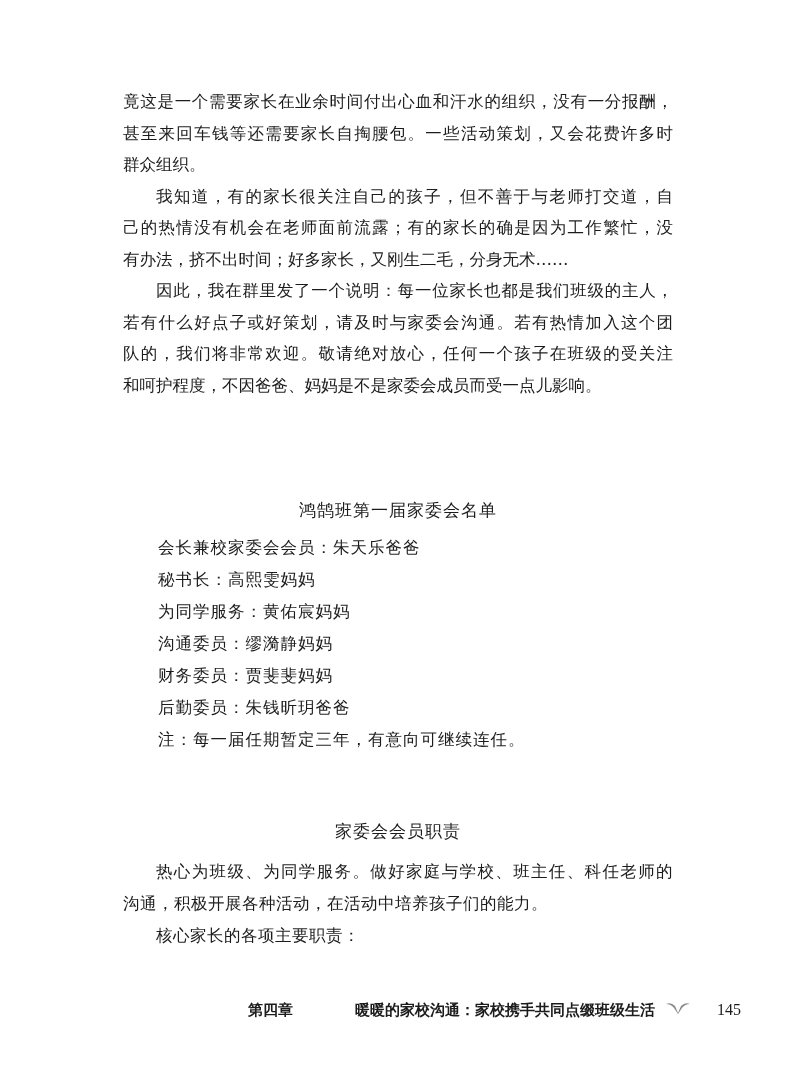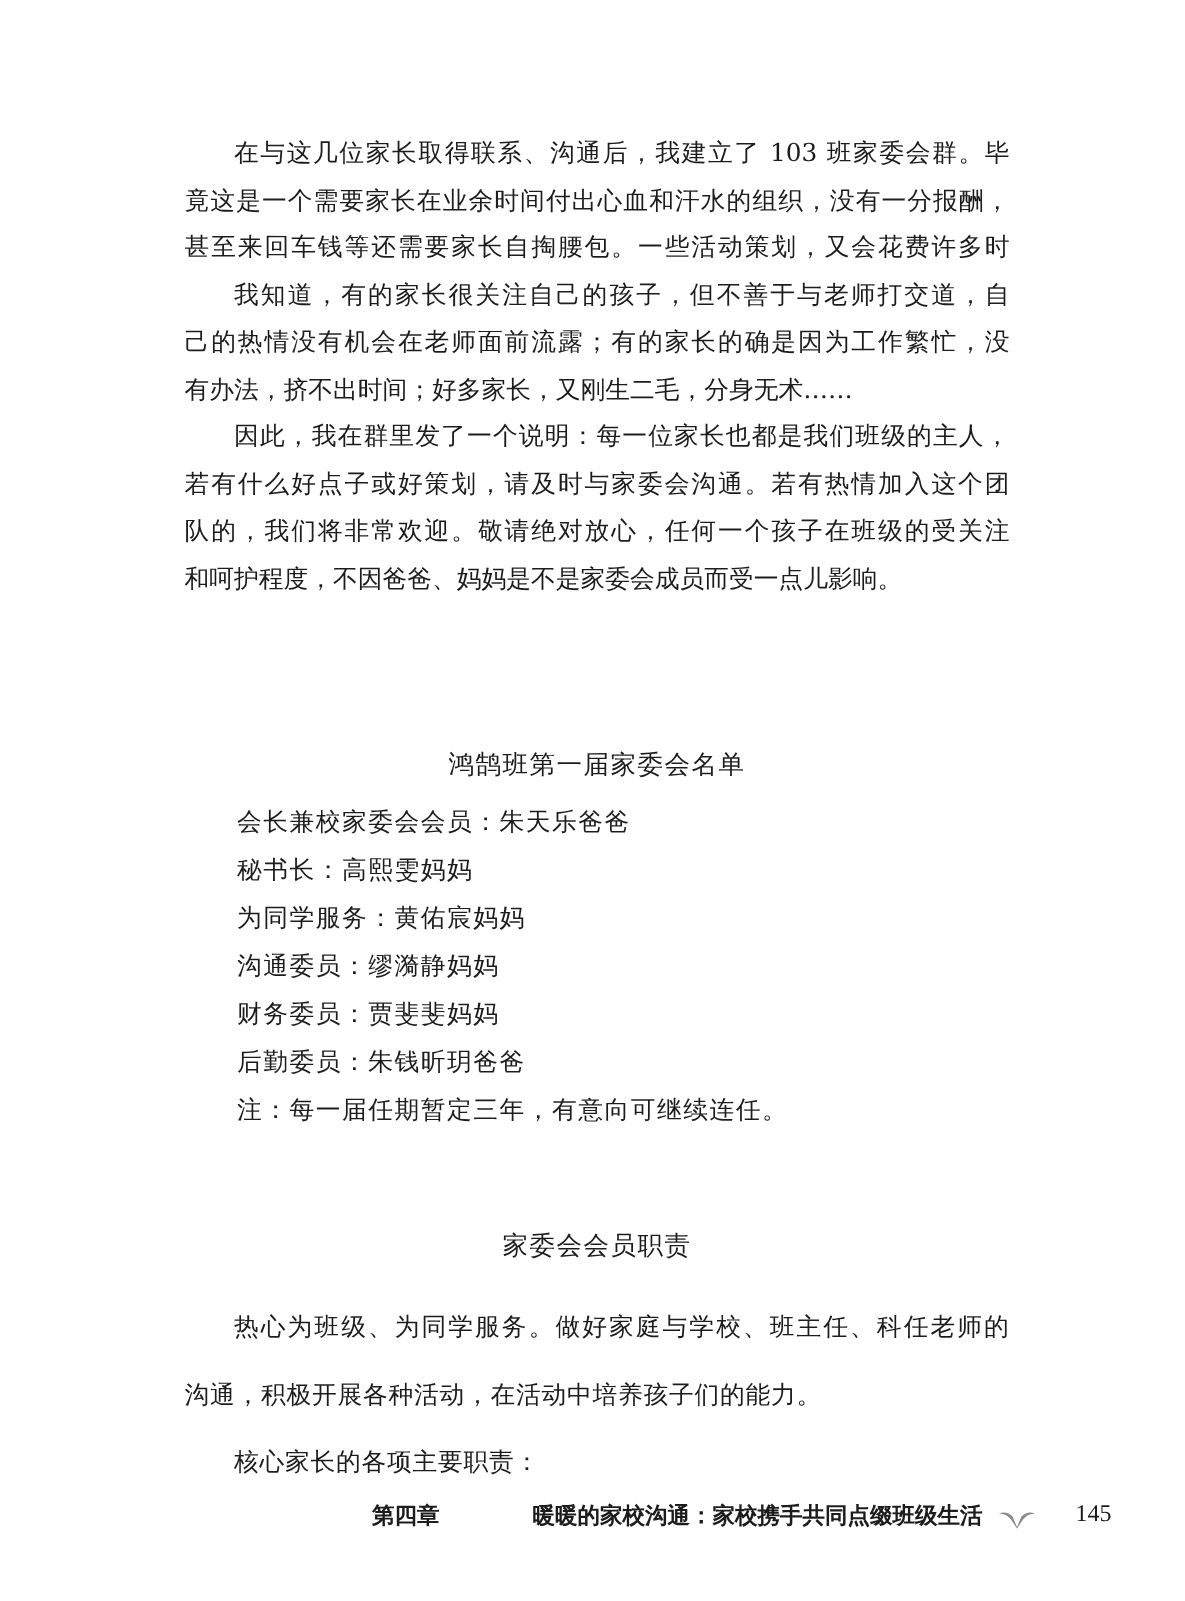--- a/index.html
+++ b/index.html
@@ -17,40 +17,40 @@
     .line.indent { text-indent: 2em; }
     .line.last { text-align-last: left; }
     .section-title {
       height: 32px; line-height: 32px; font-size: 17px; text-align: center;
       letter-spacing: 1px;
     }
     .list-line {
       height: 32px; line-height: 32px; font-size: 16.5px; padding-left: 35px;
       letter-spacing: 1px; overflow: hidden; font-family: Liberation Mono, monospace;
     }
-    .para2 .line { height: 32px; line-height: 32px; letter-spacing: 0.5px; margin-top: 13px; }
+    .para2 .line { height: 32px; line-height: 32px; letter-spacing: 0.5px; }
     .footer {
       position: absolute; left: 248px; top: 998px; height: 24px; line-height: 24px;
-      font-size: 15px; display: flex; align-items: center; white-space: nowrap;
+      font-size: 15px; display: flex; align-items: flex-start; white-space: nowrap;
     }
     .footer .chapter { font-weight: bold; margin-right: 14px; }
     .footer .chapter-title { font-weight: bold; margin-left: 48px; }
     .footer .wing { margin: 0 10px 0 10px; display: inline-block; width: 26px; height: 14px; }
     .footer .page-num { font-family: "Liberation Serif", serif; font-size: 16px; margin-left: 16px; }
   </style>
 </head>
 <body>
 
 <div class="page">
 
   <div class="block" style="top:86px;">
     <div>
-      <div class="line indent">在与这几位家长取得联系、沟通后，我建立了 103 班家委会群。毕</div>
       <div class="line">竟这是一个需要家长在业余时间付出心血和汗水的组织，没有一分报酬，</div>
       <div class="line">甚至来回车钱等还需要家长自掏腰包。一些活动策划，又会花费许多时</div>
+      <div class="line last">群众组织。</div>
     </div>
     <div>
       <div class="line indent">我知道，有的家长很关注自己的孩子，但不善于与老师打交道，自</div>
       <div class="line">己的热情没有机会在老师面前流露；有的家长的确是因为工作繁忙，没</div>
       <div class="line last">有办法，挤不出时间；好多家长，又刚生二毛，分身无术……</div>
     </div>
     <div>
       <div class="line indent">因此，我在群里发了一个说明：每一位家长也都是我们班级的主人，</div>
       <div class="line">若有什么好点子或好策划，请及时与家委会沟通。若有热情加入这个团</div>
       <div class="line">队的，我们将非常欢迎。敬请绝对放心，任何一个孩子在班级的受关注</div>

